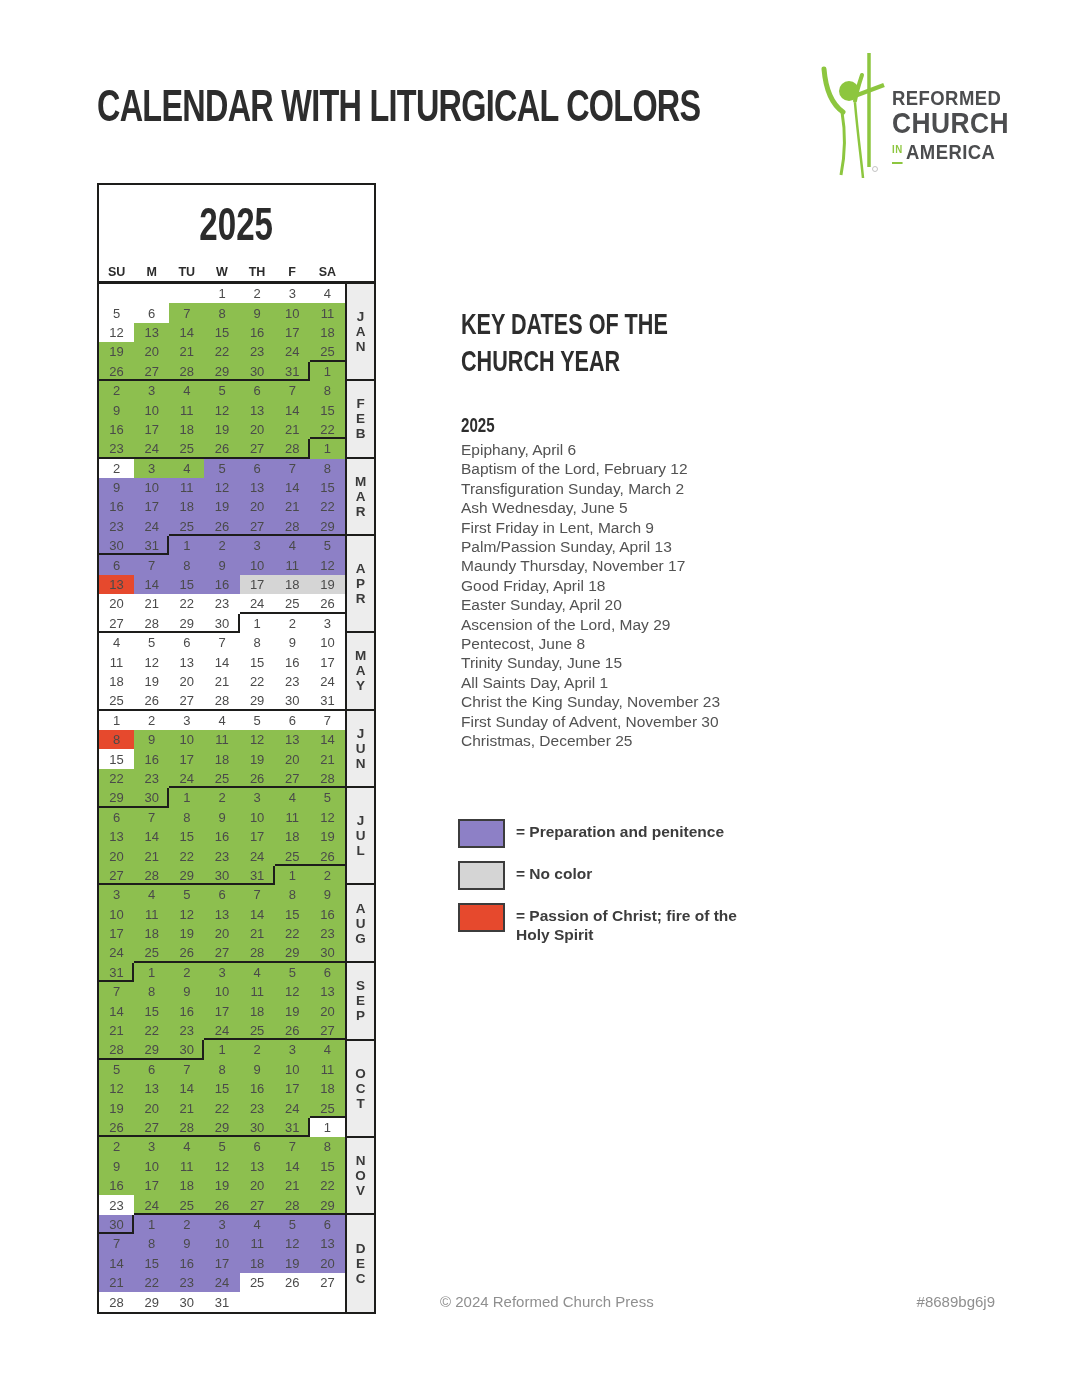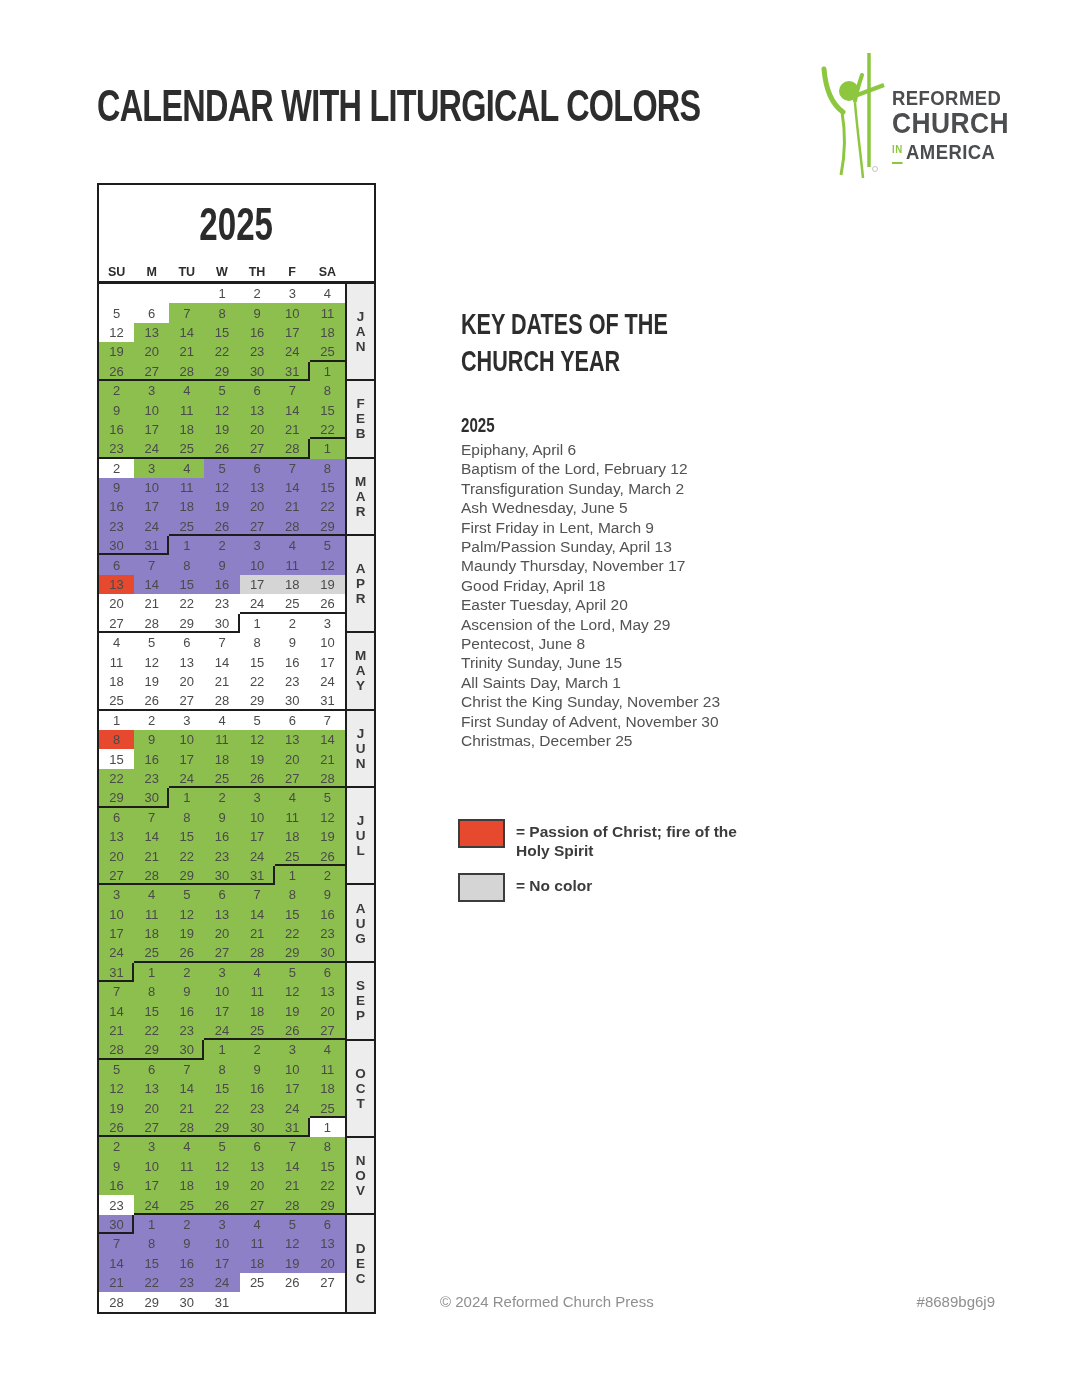--- a/index.html
+++ b/index.html
@@ -544,40 +544,46 @@
 <div class="kd-year"><span class="cond">2025</span></div>
 <div class="kd-list">
     <div>Epiphany, April 6</div>
     <div>Baptism of the Lord, February 12</div>
     <div>Transfiguration Sunday, March 2</div>
     <div>Ash Wednesday, June 5</div>
     <div>First Friday in Lent, March 9</div>
     <div>Palm/Passion Sunday, April 13</div>
     <div>Maundy Thursday, November 17</div>
     <div>Good Friday, April 18</div>
-    <div>Easter Tuesday, April 20</div>
+    <div>Easter Sunday, April 20</div>
     <div>Ascension of the Lord, May 29</div>
     <div>Pentecost, June 8</div>
     <div>Trinity Sunday, June 15</div>
-    <div>All Saints Day, March 1</div>
+    <div>All Saints Day, April 1</div>
     <div>Christ the King Sunday, November 23</div>
     <div>First Sunday of Advent, November 30</div>
     <div>Christmas, December 25</div>
   </div>
 
 <div class="legend">
     <div class="legend-item">
-      <div class="legend-swatch" style="background: rgb(230, 73, 45);"></div>
+      <div class="legend-swatch" style="background: rgb(141, 128, 198);"></div>
       <div class="legend-label">
-        <div>= Passion of Christ; fire of the</div>
-        <div>Holy Spirit</div>
+        <div>= Preparation and penitence</div>
       </div>
     </div>
     <div class="legend-item">
       <div class="legend-swatch" style="background: rgb(213, 213, 213);"></div>
       <div class="legend-label">
         <div>= No color</div>
       </div>
     </div>
+    <div class="legend-item">
+      <div class="legend-swatch" style="background: rgb(230, 73, 45);"></div>
+      <div class="legend-label">
+        <div>= Passion of Christ; fire of the</div>
+        <div>Holy Spirit</div>
+      </div>
+    </div>
   </div>
 
 <div class="footer-left">© 2024 Reformed Church Press</div>
 <div class="footer-right">#8689bg6j9</div>
 
 </body></html>

